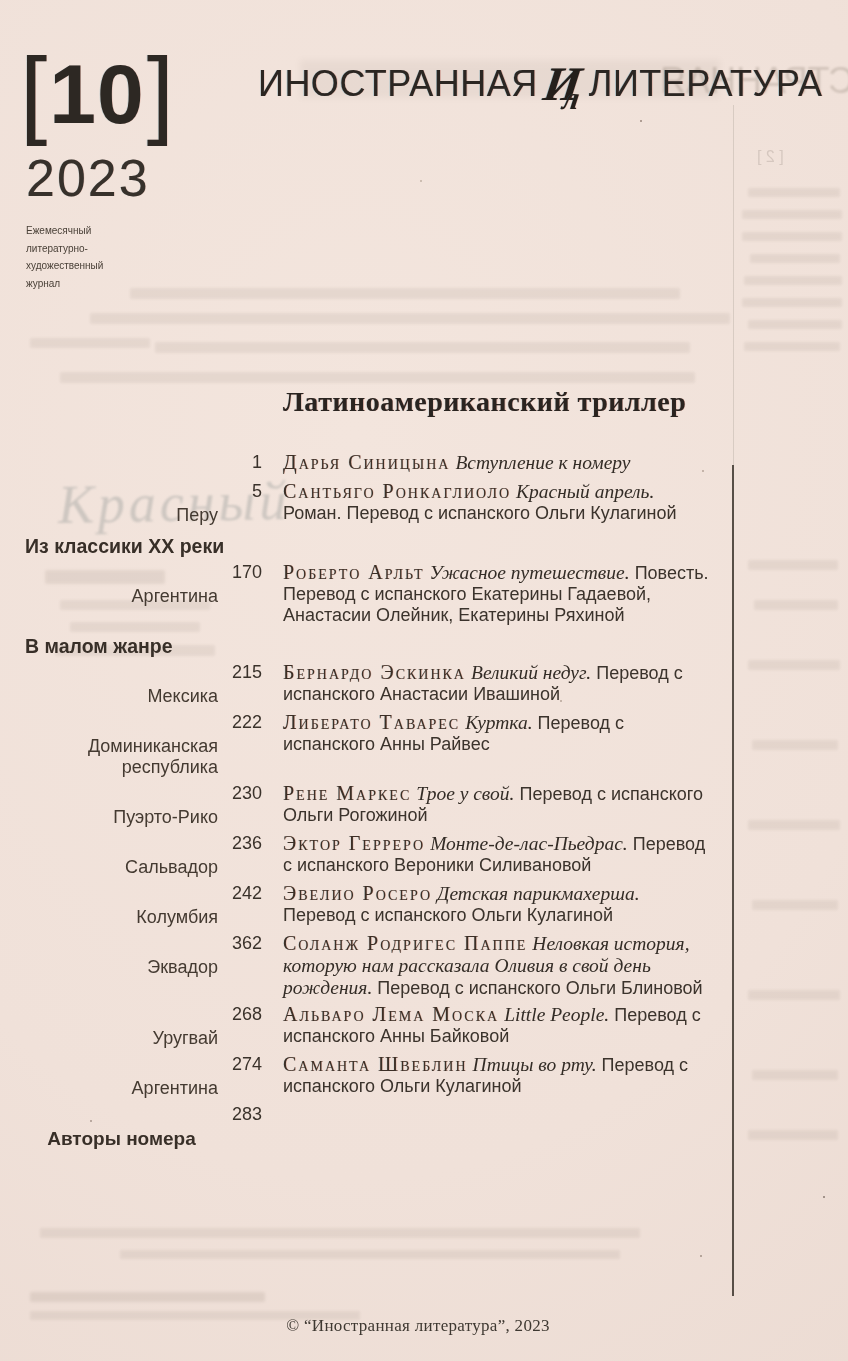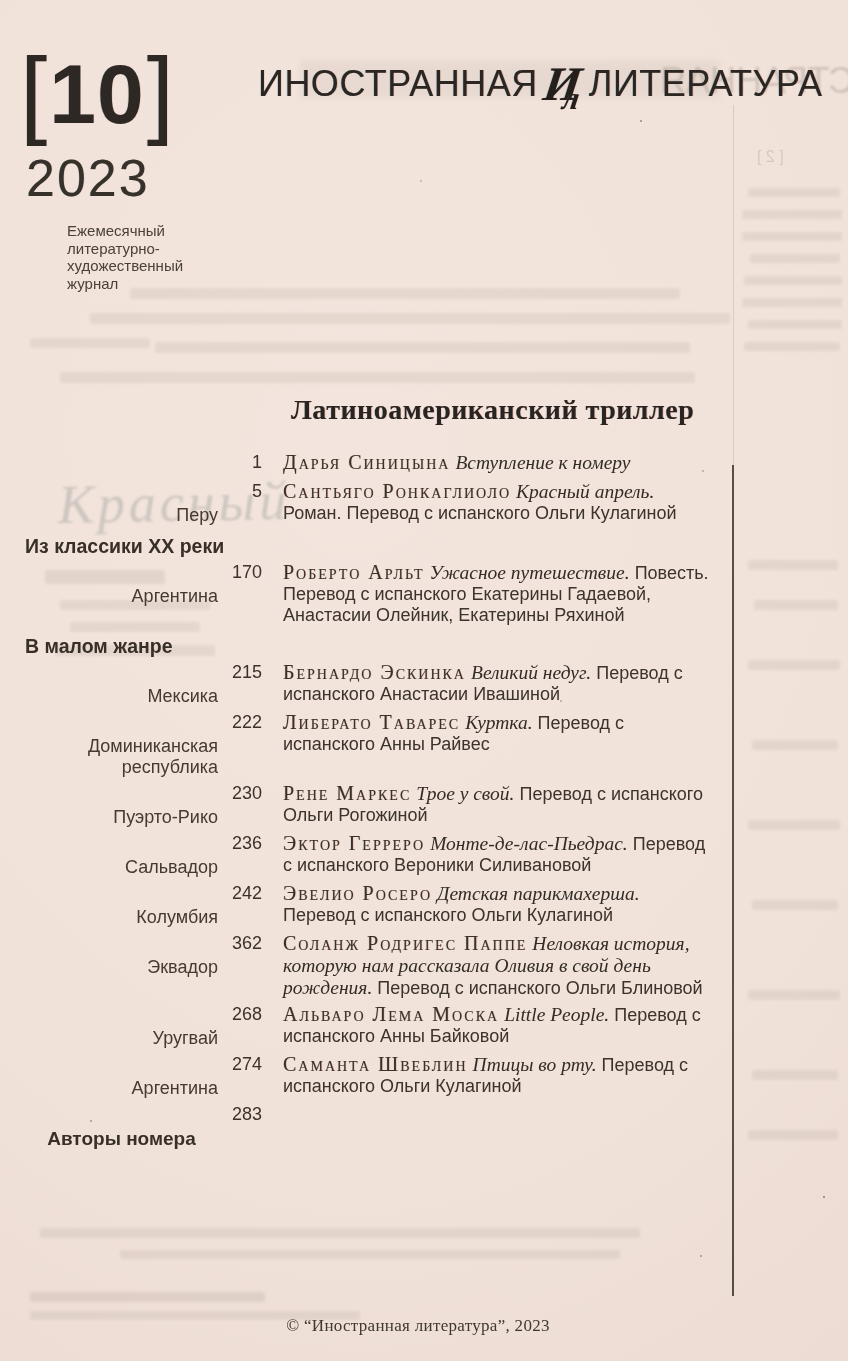--- a/index.html
+++ b/index.html
@@ -9,29 +9,29 @@
     font-family:"Liberation Sans","DejaVu Sans",sans-serif;
     color:#2e2823;
   }
   
   .issue{position:absolute;left:20px;top:42px;display:flex;align-items:flex-start;color:#2d2823;
          text-shadow:0.6px 0 0 rgba(190,60,35,.22), -0.6px 0 0 rgba(50,140,170,.22);}
   .issue .br{font-size:98px;font-weight:400;line-height:100px;}
   .issue .num{font-size:84px;font-weight:700;line-height:104px;letter-spacing:1px;padding:0 2px;}
   .year{position:absolute;left:26px;top:148px;font-size:52px;font-weight:400;letter-spacing:2px;color:#37312b;
         text-shadow:0.5px 0 0 rgba(190,60,35,.18), -0.5px 0 0 rgba(50,140,170,.2);}
-  .desc{position:absolute;left:26px;top:222px;font-size:15px;line-height:17.5px;color:#4a4138;margin-left:41px;}
+  .desc{position:absolute;left:26px;top:222px;font-size:10px;line-height:17.5px;color:#4a4138;}
   .logo{position:absolute;left:258px;top:64px;display:flex;align-items:flex-start;white-space:nowrap;
         text-shadow:0.6px 0 0 rgba(190,60,35,.25), -0.6px 0 0 rgba(40,150,185,.3);}
   .logo .word{font-size:36px;line-height:40px;font-weight:400;letter-spacing:.5px;color:#2b2622;}
   .monogram{position:relative;width:42px;height:56px;margin:0 3px 0 6px;color:#241f1b;}
   .monogram .mi{position:absolute;left:0;top:-8px;font:700 italic 48px "Liberation Serif","DejaVu Serif",serif;transform:skewX(-8deg);}
   .monogram .ml{position:absolute;left:19px;top:16px;font:700 italic 32px "Liberation Serif","DejaVu Serif",serif;transform:skewX(-8deg);}
   
-  .toc-title{position:absolute;left:283px;top:386px;margin:8px;
+  .toc-title{position:absolute;left:283px;top:386px;margin:0;
              font:700 28px "Liberation Serif","DejaVu Serif",serif;letter-spacing:.5px;color:#2a2420;
              text-shadow:0.6px 0 0 rgba(185,55,30,.28), -0.6px 0 0 rgba(50,140,170,.18);}
   .toc{position:absolute;left:25px;top:452px;width:690px;}
   .toc-row{display:grid;grid-template-columns:193px 44px 1fr;margin-bottom:5px;}
   .toc-section{font-weight:700;font-size:19.5px;line-height:21px;color:#382f28;margin:10px 0 5px 0;}
   .cell-country{text-align:right;font-size:18px;line-height:21px;color:#443a31;margin-top:24px;}
   .cell-country.backmatter-label{text-align:center;font-weight:700;font-size:19px;color:#382f28;}
   .cell-page{text-align:right;font-size:18px;line-height:21px;color:#3a322b;}
   .cell-text{padding-left:21px;font-size:18px;line-height:21px;color:#3b332c;}
   .author-name{font-family:"Liberation Serif","DejaVu Serif",serif;font-variant:small-caps;

